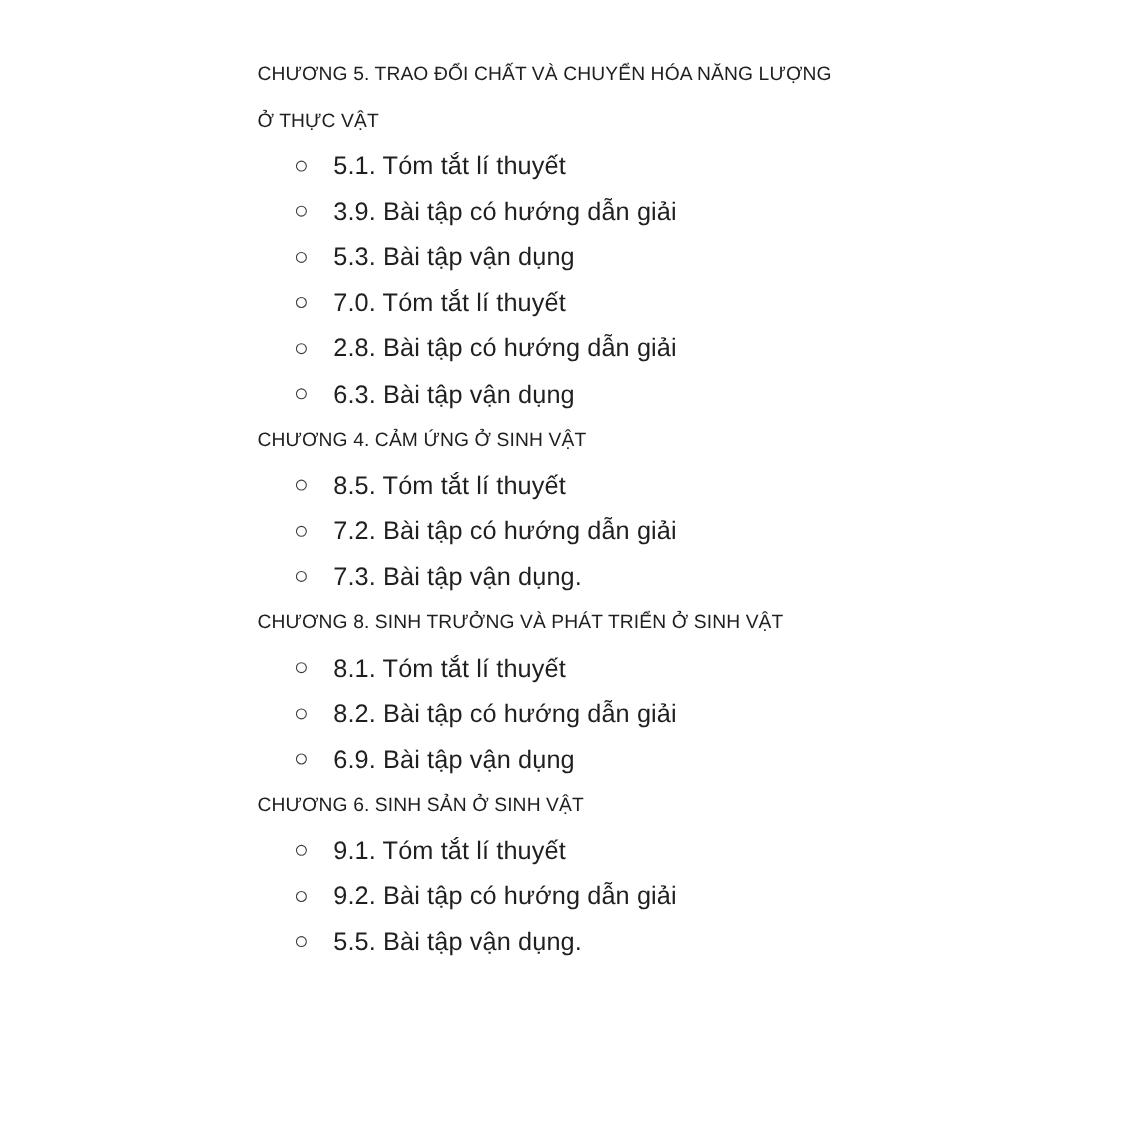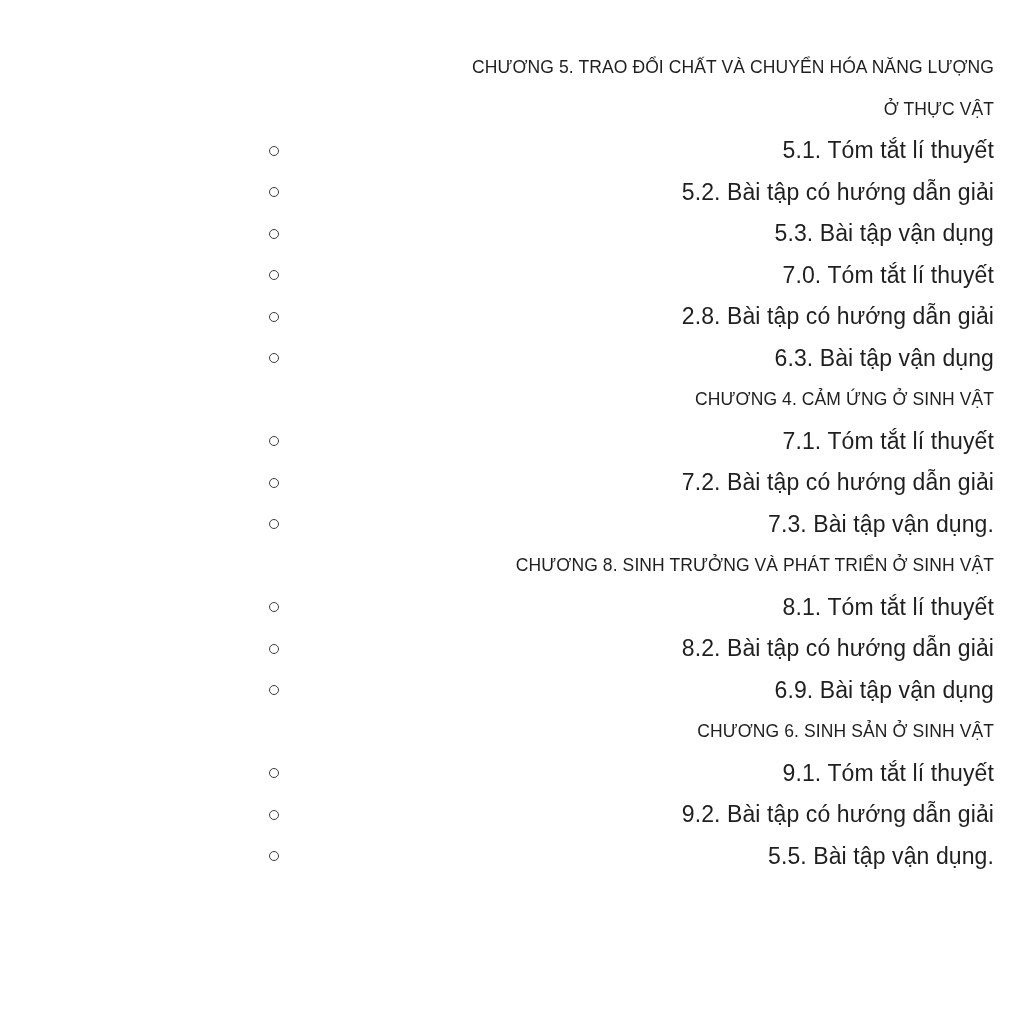--- a/index.html
+++ b/index.html
@@ -14,21 +14,20 @@
     background: #ffffff;
     box-sizing: border-box;
     padding: 47px 30px 0 234px;
     overflow: hidden;
     font-family: "Liberation Sans", sans-serif;
     color: #1f1f1f;
     -webkit-font-smoothing: antialiased;
   }
   .toc {
     width: 100%;
-    text-align: right;
   }
   .chapter {
     margin: 0;
   }
   .chapter-title {
     margin: 0;
     font-weight: 400;
   }
   .title-line {
     font-size: 17.5px;
@@ -73,21 +72,21 @@
           <div class="title-line">Ở THỰC VẬT</div>
         </h2>
     <ul class="items">
   <li class="item">
     <span class="bullet"></span>
     <span class="item-label">5.1. Tóm tắt lí thuyết</span>
   </li>
 
   <li class="item">
     <span class="bullet"></span>
-    <span class="item-label">5.2. Bài tập có hướng dẫn giải</span>
+    <span class="item-label">3.9. Bài tập có hướng dẫn giải</span>
   </li>
 
   <li class="item">
     <span class="bullet"></span>
     <span class="item-label">5.3. Bài tập vận dụng</span>
   </li>
 </ul>
   </section>
 
   <section class="chapter">
@@ -109,21 +108,21 @@
 </ul>
   </section>
 
   <section class="chapter">
     <h2 class="chapter-title">
           <div class="title-line">CHƯƠNG 4. CẢM ỨNG Ở SINH VẬT</div>
         </h2>
     <ul class="items">
   <li class="item">
     <span class="bullet"></span>
-    <span class="item-label">7.1. Tóm tắt lí thuyết</span>
+    <span class="item-label">8.5. Tóm tắt lí thuyết</span>
   </li>
 
   <li class="item">
     <span class="bullet"></span>
     <span class="item-label">7.2. Bài tập có hướng dẫn giải</span>
   </li>
 
   <li class="item">
     <span class="bullet"></span>
     <span class="item-label">7.3. Bài tập vận dụng.</span>

